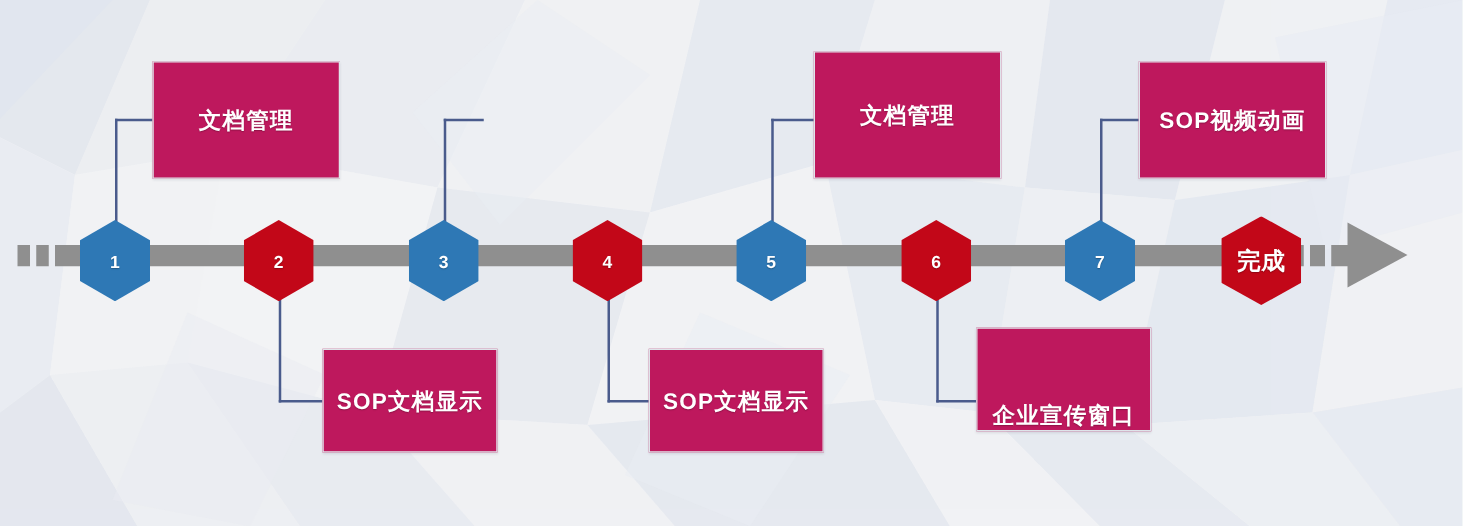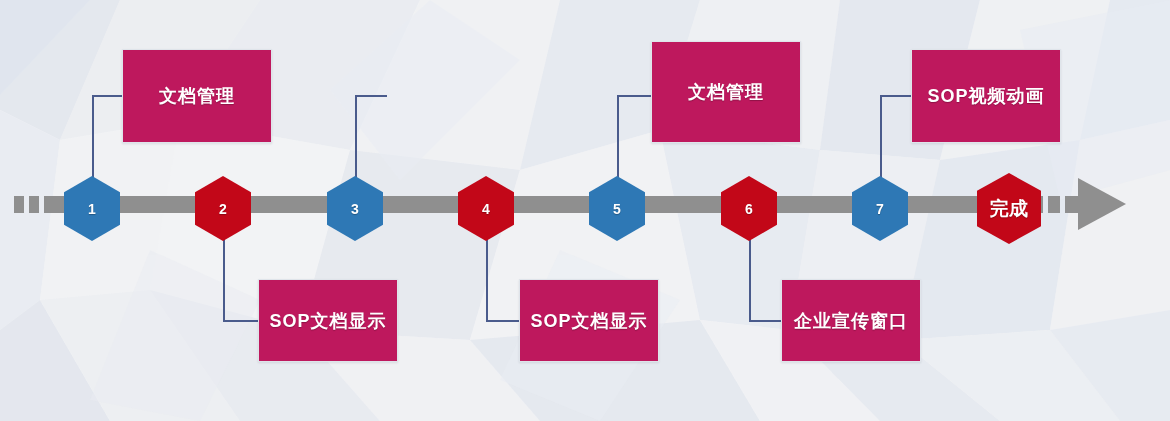--- a/index.html
+++ b/index.html
@@ -233,17 +233,17 @@
   <div class="box" style="left:911px; top:49px; width:150px; height:94px;">
     <span>SOP视频动画</span>
   </div>
 
   <div class="box" style="left:258px; top:279px; width:140px; height:83px;">
     <span>SOP文档显示</span>
   </div>
   <div class="box" style="left:519px; top:279px; width:140px; height:83px;">
     <span>SOP文档显示</span>
   </div>
-  <div class="box" style="left:781px; top:279px; width:140px; height:83px;">
+  <div class="box" style="left:781px; top:262px; width:140px; height:83px;align-items:flex-end;">
     <span>企业宣传窗口</span>
   </div>
 
 </div>
 
 </body></html>

